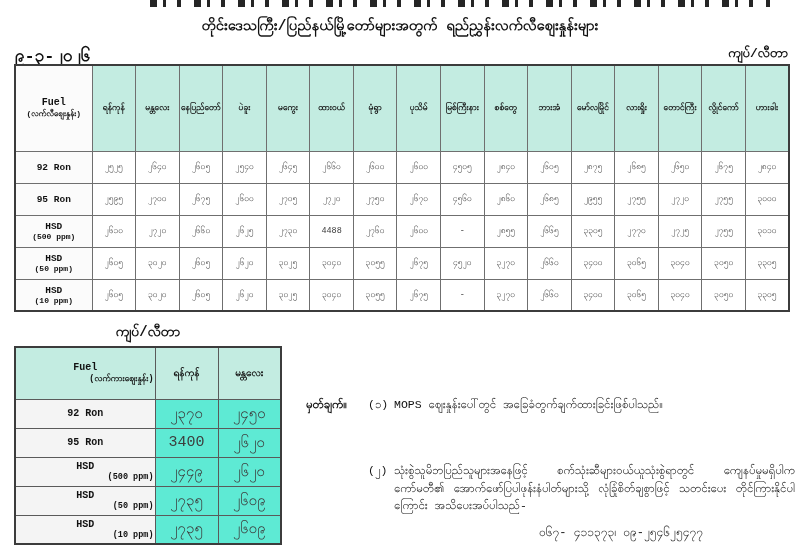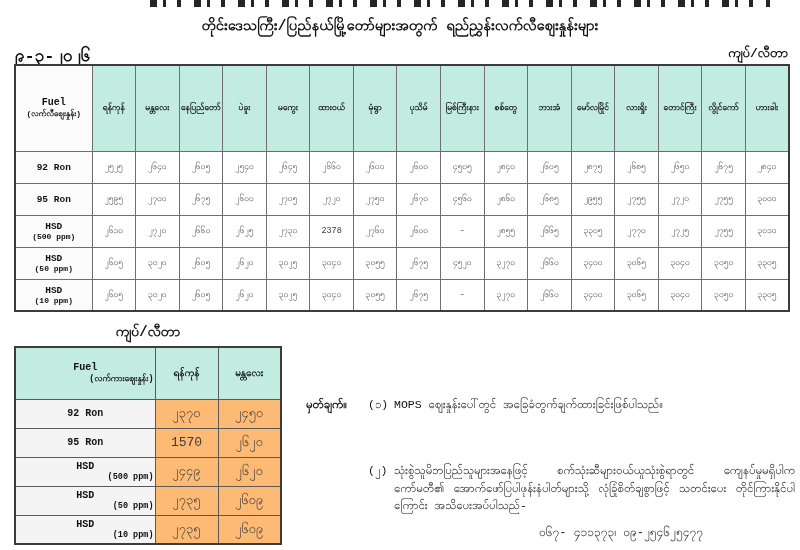--- a/index.html
+++ b/index.html
@@ -43,21 +43,21 @@
     position:absolute; left:14px; top:322px; width:268px; text-align:center;
     font-size:14px; font-weight:bold;
   }
   .wholesale {
     position:absolute; left:14px; top:346px; width:268px;
     border:2px solid #3c3c3c;
   }
   .wholesale th, .wholesale td { border:1.5px solid #5a5a5a; text-align:center; vertical-align:middle; }
   .wholesale thead th { background:#c3ece1; height:52px; font-size:10px; font-weight:bold; padding:1px; }
   .wholesale tbody th { background:#f4f4f4; font-size:10px; font-weight:bold; height:29px; padding:1px; }
-  .wholesale tbody td { background:#fdba74; font-size:13px; color:#3d3d3d; }
+  .wholesale tbody td { background:#5eead4; font-size:15px; color:#3d3d3d; }
   .wholesale .fuel-sub { font-size:8.5px;text-align:right; }
 
   
   .notes { position:absolute; left:306px; top:348px; width:489px; font-size:11.5px; line-height:1.55; }
   .note-row { display:flex; margin-bottom:9px;margin-top:48px; }
   .note-label { font-weight:bold; flex:0 0 62px; }
   .note-num { flex:0 0 26px; }
   .note-text { flex:1; text-align:justify; }
   .phones { margin-top:4px; padding-right:92px; text-align:right; font-size:12px; color:#222; }
   .phones div { margin-bottom:10px; }
@@ -163,21 +163,21 @@
           <td>၂၇၅၅</td>
           <td>၃၀၀၀</td>
         </tr>
         <tr>
           <th>HSD<span class="fuel-sub">(500 ppm)</span></th>
           <td>၂၆၁၀</td>
           <td>၂၇၂၀</td>
           <td>၂၆၆၀</td>
           <td>၂၆၂၅</td>
           <td>၂၇၃၀</td>
-          <td>2378</td>
+          <td>4488</td>
           <td>၂၇၆၀</td>
           <td>၂၆၀၀</td>
           <td>-</td>
           <td>၂၈၅၅</td>
           <td>၂၆၆၅</td>
           <td>၃၃၀၅</td>
           <td>၂၇၇၀</td>
           <td>၂၇၂၅</td>
           <td>၂၇၅၅</td>
           <td>၃၀၁၀</td>
@@ -242,21 +242,21 @@
         </tr>
     </thead>
     <tbody>
         <tr>
           <th>92 Ron</th>
           <td>၂၃၇၀</td>
           <td>၂၄၅၀</td>
         </tr>
         <tr>
           <th>95 Ron</th>
-          <td>1570</td>
+          <td>3400</td>
           <td>၂၆၂၀</td>
         </tr>
         <tr>
           <th>HSD<span class="fuel-sub">(500 ppm)</span></th>
           <td>၂၄၄၉</td>
           <td>၂၆၂၀</td>
         </tr>
         <tr>
           <th>HSD<span class="fuel-sub">(50 ppm)</span></th>
           <td>၂၇၃၅</td>

